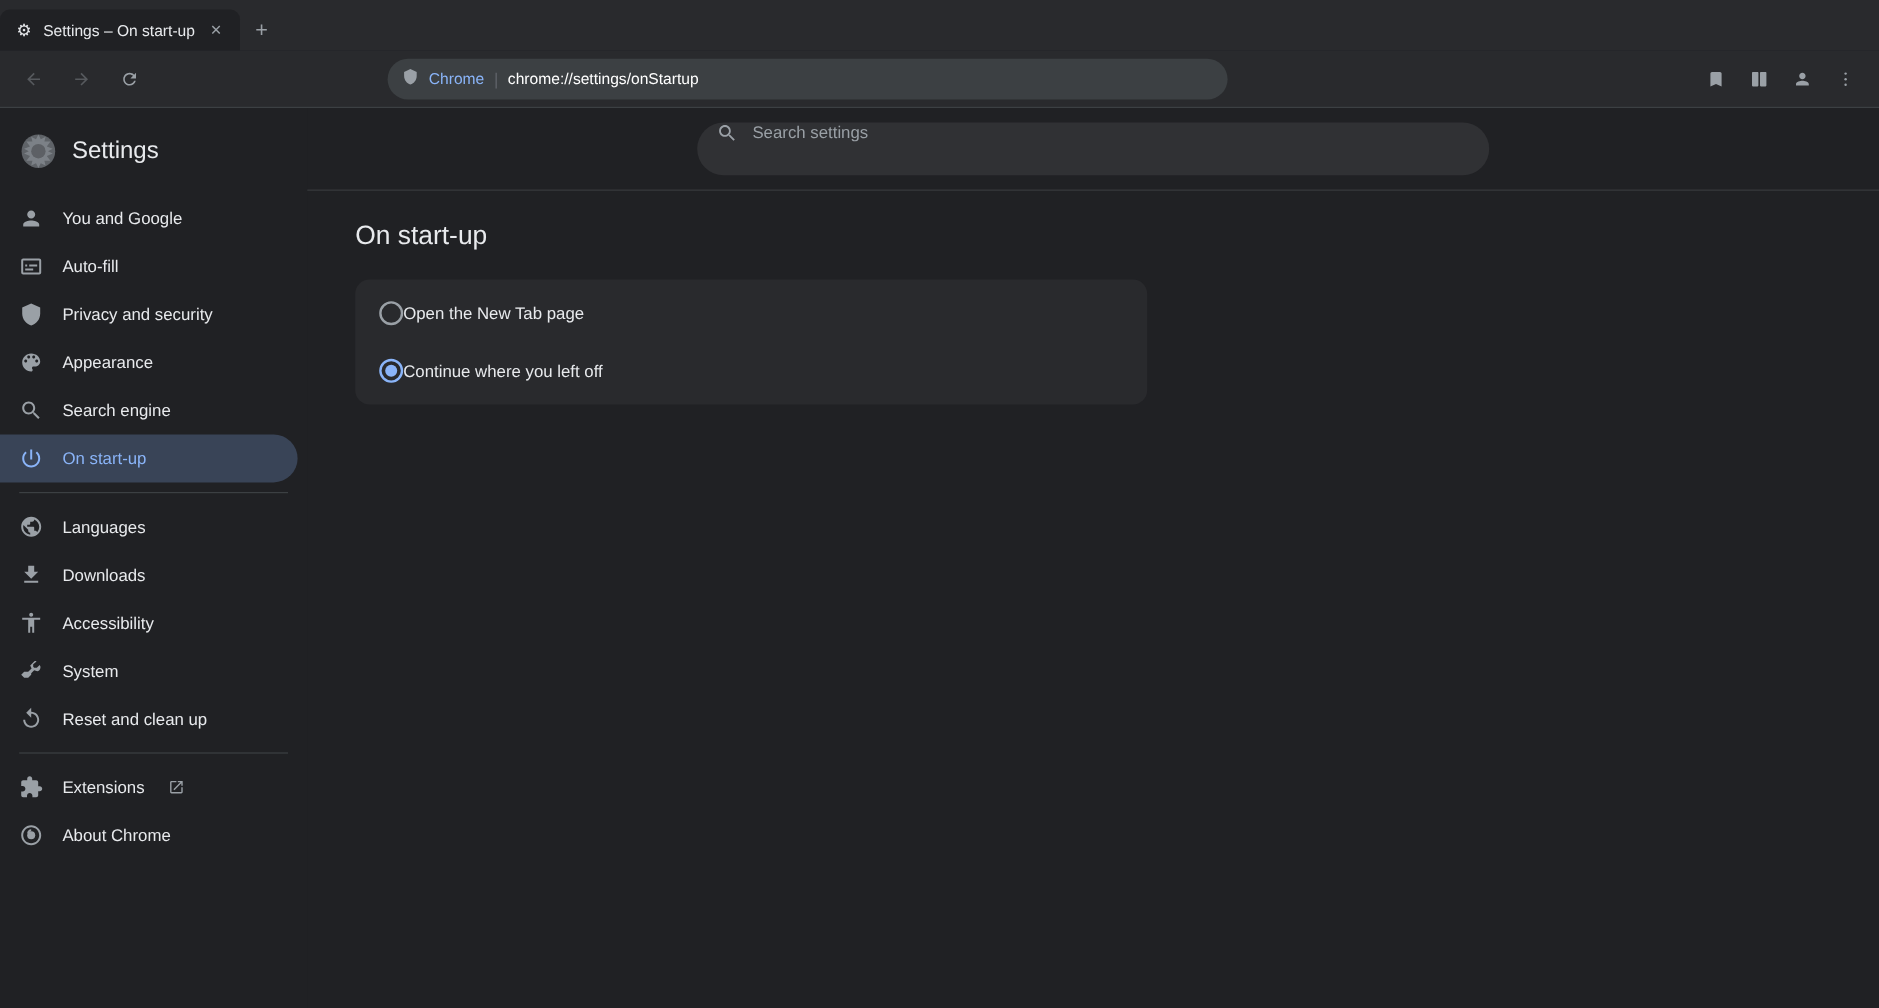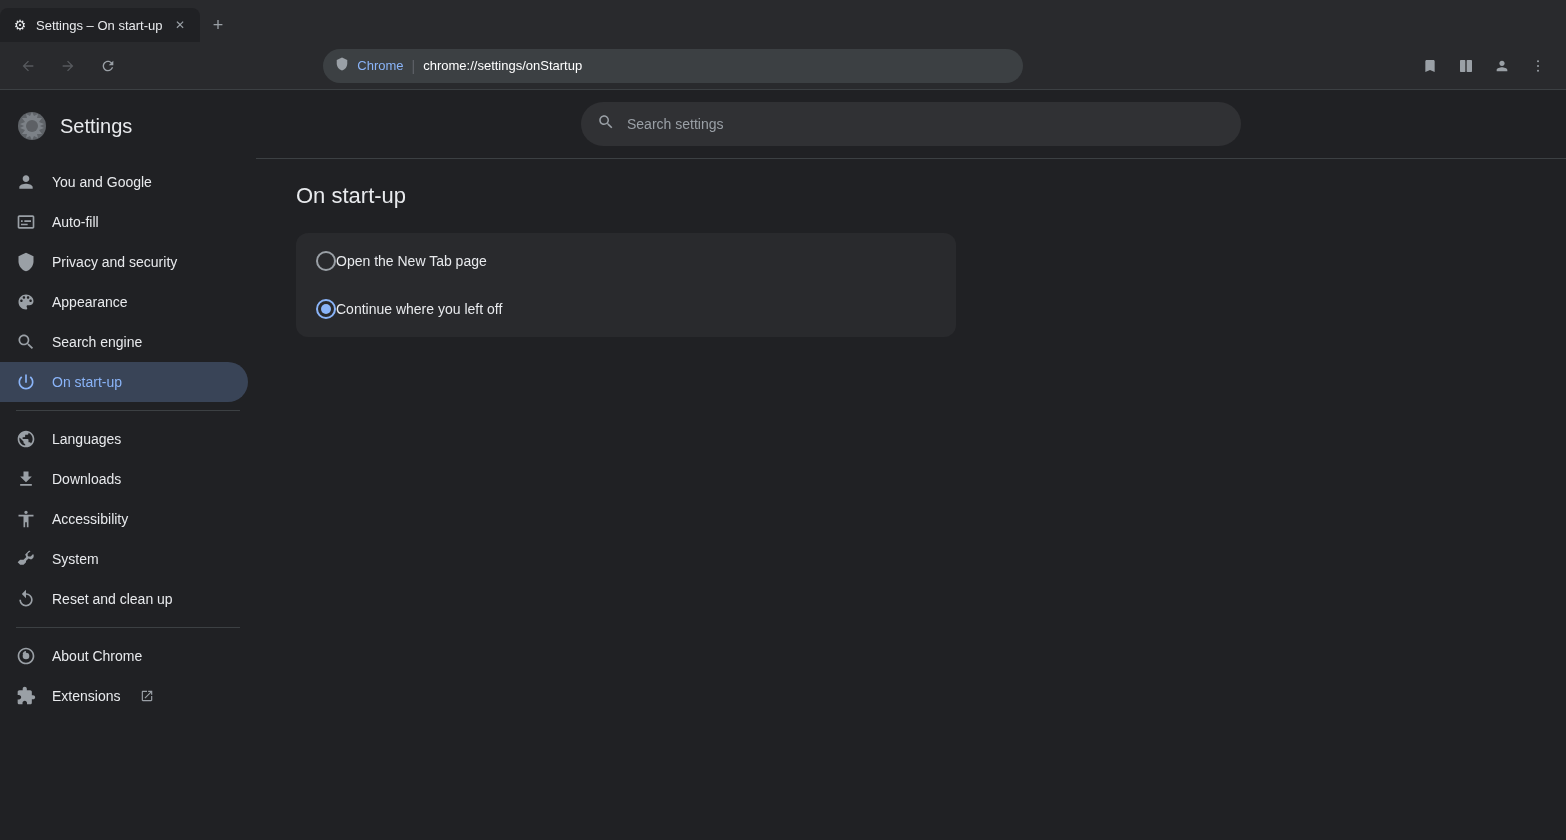--- a/index.html
+++ b/index.html
@@ -255,21 +255,21 @@
       padding: 12px 40px;
       background: #202124;
       border-bottom: 1px solid #3c4043;
     }
 
     .search-bar {
       width: 660px;
       background: #303134;
       border-radius: 24px;
       display: flex;
-      align-items: center;
+      align-items: flex-start;
       padding: 0 16px;
       height: 44px;
       gap: 12px;
     }
 
     .search-icon {
       color: #9aa0a6;
       font-size: 18px;
     }
 
@@ -509,39 +509,39 @@
             </svg>
         </div>
         <span class="sidebar-label">Reset and clean up</span>
       </div>
 
       <div class="sidebar-divider"></div>
 
       <div class="sidebar-item">
         <div class="sidebar-icon">
           <svg width="20" height="20" viewBox="0 0 24 24" fill="currentColor">
-              <circle cx="12" cy="12" r="4" fill="#9aa0a6"></circle>
-              <path d="M12 2C6.48 2 2 6.48 2 12s4.48 10 10 10 10-4.48 10-10S17.52 2 12 2zm0 18c-4.41 0-8-3.59-8-8s3.59-8 8-8 8 3.59 8 8-3.59 8-8 8zm0-14c-2.21 0-4 1.79-4 4h2c0-1.1.9-2 2-2V6z" fill="#9aa0a6"></path>
-            </svg>
-        </div>
-        <span class="sidebar-label">About Chrome</span>
-      </div>
-
-      <div class="sidebar-item">
-        <div class="sidebar-icon">
-          <svg width="20" height="20" viewBox="0 0 24 24" fill="currentColor">
               <path d="M20.5 11H19V7c0-1.1-.9-2-2-2h-4V3.5C13 2.12 11.88 1 10.5 1S8 2.12 8 3.5V5H4c-1.1 0-1.99.9-1.99 2v3.8H3.5c1.49 0 2.7 1.21 2.7 2.7s-1.21 2.7-2.7 2.7H2V20c0 1.1.9 2 2 2h3.8v-1.5c0-1.49 1.21-2.7 2.7-2.7 1.49 0 2.7 1.21 2.7 2.7V22H17c1.1 0 2-.9 2-2v-4h1.5c1.38 0 2.5-1.12 2.5-2.5S21.88 11 20.5 11z"></path>
             </svg>
         </div>
         <span class="sidebar-label">Extensions</span>
         <span class="sidebar-external-icon">
           <svg width="14" height="14" viewBox="0 0 24 24" fill="#9aa0a6">
               <path d="M19 19H5V5h7V3H5c-1.11 0-2 .9-2 2v14c0 1.1.89 2 2 2h14c1.1 0 2-.9 2-2v-7h-2v7zM14 3v2h3.59l-9.83 9.83 1.41 1.41L19 6.41V10h2V3h-7z"></path>
             </svg>
         </span>
+      </div>
+
+      <div class="sidebar-item">
+        <div class="sidebar-icon">
+          <svg width="20" height="20" viewBox="0 0 24 24" fill="currentColor">
+              <circle cx="12" cy="12" r="4" fill="#9aa0a6"></circle>
+              <path d="M12 2C6.48 2 2 6.48 2 12s4.48 10 10 10 10-4.48 10-10S17.52 2 12 2zm0 18c-4.41 0-8-3.59-8-8s3.59-8 8-8 8 3.59 8 8-3.59 8-8 8zm0-14c-2.21 0-4 1.79-4 4h2c0-1.1.9-2 2-2V6z" fill="#9aa0a6"></path>
+            </svg>
+        </div>
+        <span class="sidebar-label">About Chrome</span>
       </div>
     </div>
 
     <div style="flex:1; display:flex; flex-direction:column; overflow:hidden;">
 
       <div class="search-container">
         <div class="search-bar">
           <span class="search-icon">
             <svg width="18" height="18" viewBox="0 0 24 24" fill="#9aa0a6">
                 <path d="M15.5 14h-.79l-.28-.27C15.41 12.59 16 11.11 16 9.5 16 5.91 13.09 3 9.5 3S3 5.91 3 9.5 5.91 16 9.5 16c1.61 0 3.09-.59 4.23-1.57l.27.28v.79l5 4.99L20.49 19l-4.99-5zm-6 0C7.01 14 5 11.99 5 9.5S7.01 5 9.5 5 14 7.01 14 9.5 11.99 14 9.5 14z"></path>

